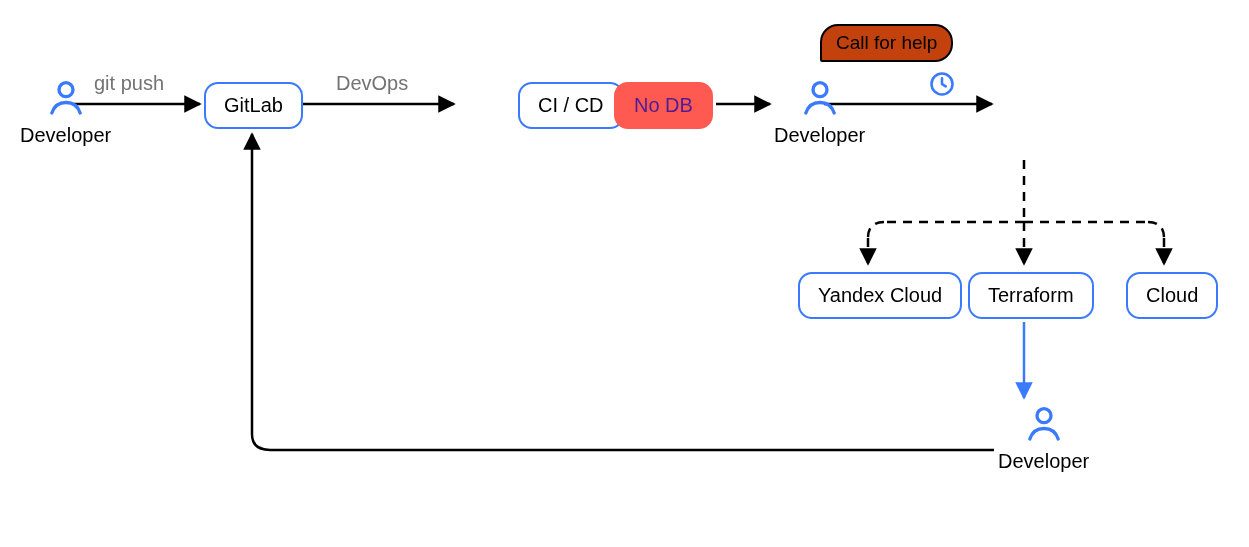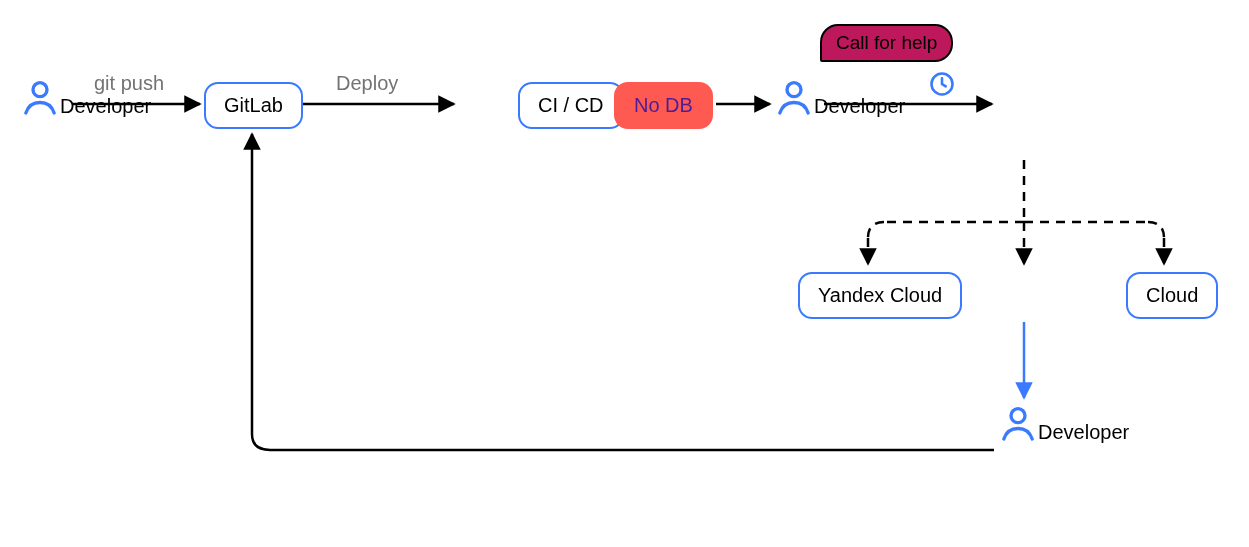--- a/index.html
+++ b/index.html
@@ -41,22 +41,22 @@
     color: #000;
   }
   .pill.red {
     border-color: #ff5a52;
     background: #ff5a52;
     color: #4c1d95;
   }
   .actor {
     position: absolute;
     display: flex;
-    flex-direction: row;
-    align-items: flex-end;
+    flex-direction: column;
+    align-items: center;
   }
   .actor svg {
     display: block;
   }
   .actor .label {
     font-size: 20px;
     margin-top: 6px;
     color: #000;
   }
   .edge-label {
@@ -64,21 +64,21 @@
     font-size: 20px;
     color: #737373;
   }
   .bubble {
     position: absolute;
     border: 2px solid #000;
     border-radius: 18px;
     border-bottom-left-radius: 2px;
     padding: 6px 14px;
     font-size: 19px;
-    background: #be185d;
+    background: #c2410c;
   }
   .clock {
     position: absolute;
   }
 </style>
 </head>
 <body>
 
 <div class="stage">
 
@@ -126,21 +126,21 @@
     </svg>
     <div class="label">Developer</div>
   </div>
 
   <div class="edge-label" style="left:94px; top:72px;">git push</div>
 
   <div class="node pill" style="left:204px; top:82px;align-items:center;">
     <span>GitLab</span>
   </div>
 
-  <div class="edge-label" style="left:336px; top:72px;">Deploy</div>
+  <div class="edge-label" style="left:336px; top:72px;">DevOps</div>
 
   <div class="node pill" style="left:482px; top:82px;margin-left:36px;">
     <span>CI / CD</span>
   </div>
 
   <div class="node pill red" style="left:614px; top:82px;">
     <span>No DB</span>
   </div>
 
   <div class="actor" style="left:774px; top:78px;">
@@ -160,20 +160,23 @@
       <circle cx="12" cy="12" r="9" fill="none" stroke="#3a7afe" stroke-width="2.2"></circle>
       <path d="M12 7v5l3.2 2" fill="none" stroke="#3a7afe" stroke-width="2.2" stroke-linecap="round"></path>
     </svg>
   </div>
 
 
   <div class="node pill" style="left:798px; top:272px;align-items:flex-end;">
     <span>Yandex Cloud</span>
   </div>
 
+  <div class="node pill" style="left:968px; top:272px;">
+    <span>Terraform</span>
+  </div>
 
   <div class="node pill" style="left:1126px; top:272px;">
     <span>Cloud</span>
   </div>
 
   <div class="actor" style="left:998px; top:404px;">
     <svg width="40" height="40" viewBox="0 0 24 24">
       <circle cx="12" cy="7" r="4.2" fill="none" stroke="#3a7afe" stroke-width="2"></circle>
       <path d="M3.5 21c1.4-4.2 4.6-6.3 8.5-6.3s7.1 2.1 8.5 6.3" fill="none" stroke="#3a7afe" stroke-width="2" stroke-linecap="round"></path>
     </svg>

